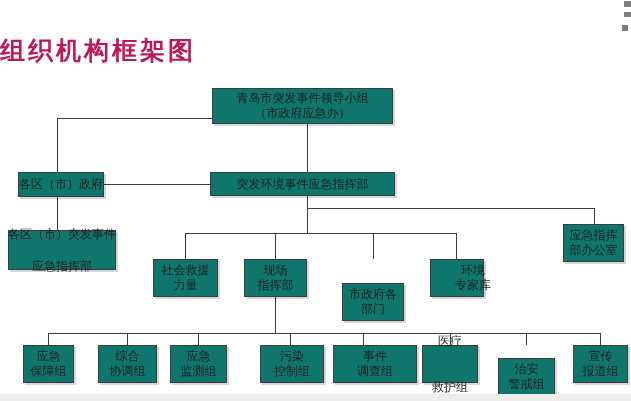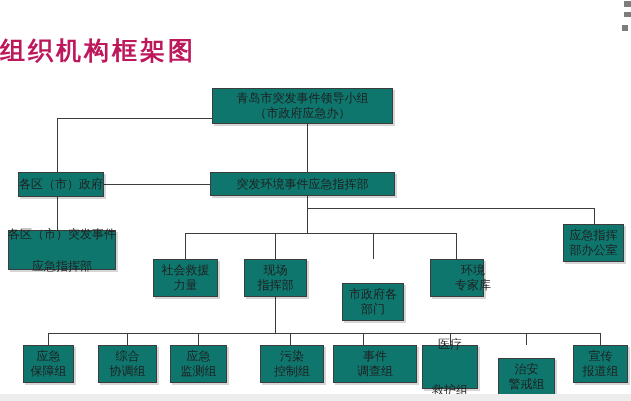--- a/index.html
+++ b/index.html
@@ -111,21 +111,21 @@
     <span>监测组</span>
   </div>
   <div class="box" style="left:260px;top:345px;width:64px;height:38px;">
     <span>污染</span>
     <span>控制组</span>
   </div>
   <div class="box" style="left:333px;top:345px;width:84px;height:38px;">
     <span>事件</span>
     <span>调查组</span>
   </div>
-  <div class="box" style="left:422px;top:345px;width:56px;height:44px;gap:31px;">
+  <div class="box" style="left:422px;top:345px;width:56px;height:38px;gap:31px;">
     <span>医疗</span>
     <span>救护组</span>
   </div>
   <div class="box" style="left:498px;top:345px;width:57px;height:38px;margin-top:13px;">
     <span>治安</span>
     <span>警戒组</span>
   </div>
   <div class="box" style="left:573px;top:345px;width:55px;height:38px;">
     <span>宣传</span>
     <span>报道组</span>

